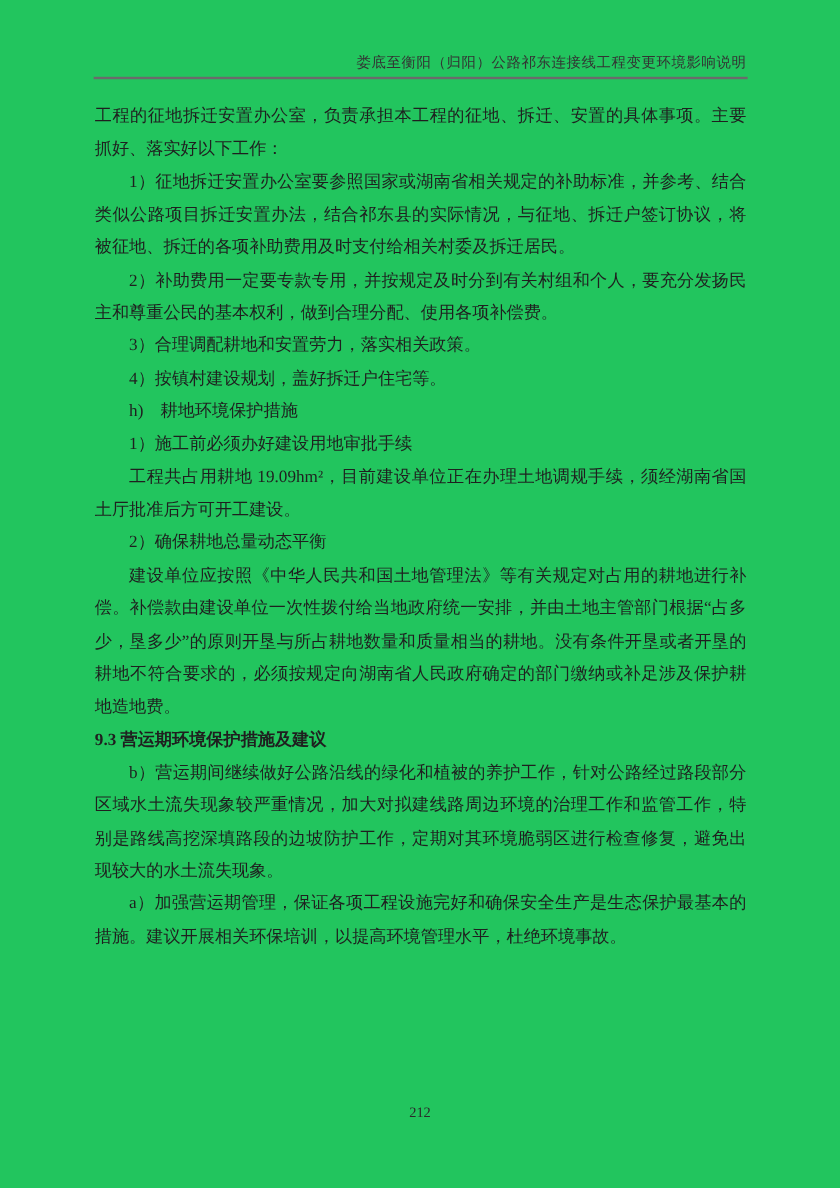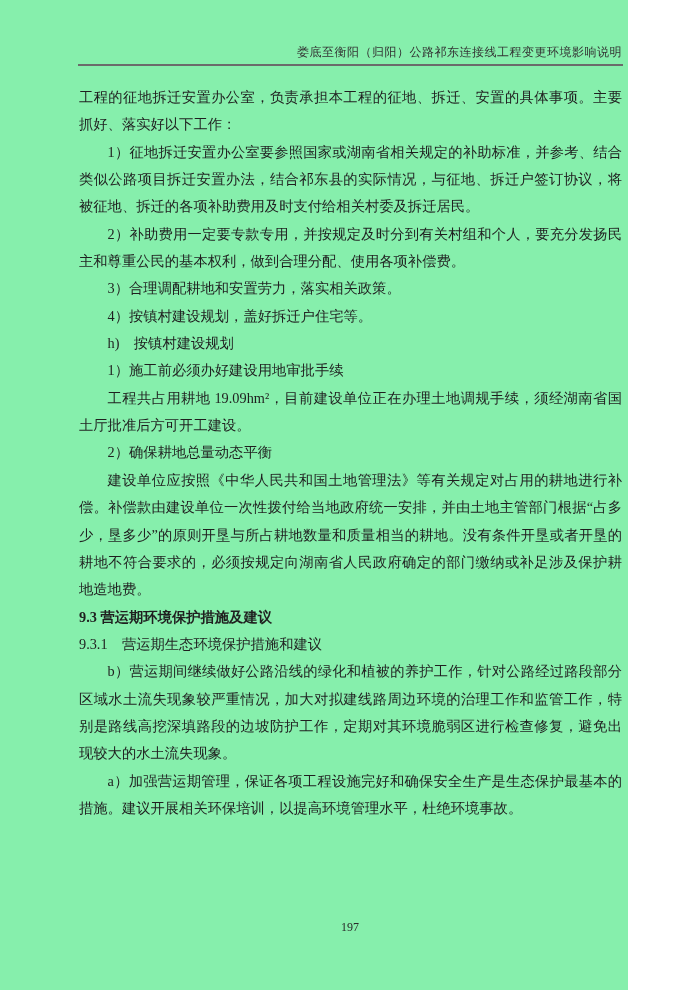--- a/index.html
+++ b/index.html
@@ -2,23 +2,23 @@
 <html><head>
 <meta charset="utf-8">
 <style>
   html, body {
     margin: 0;
     padding: 0;
     background: #ffffff;
   }
   .page {
     position: relative;
-    width: 628px;
+    width: 700px;
     height: 990px;
-    background: #86efac;
+    background: #22c55e;
     font-family: "Liberation Serif", "DejaVu Serif", serif;
     color: #1f1f1f;
     overflow: hidden;
   }
   .running-header {
     position: absolute;
     top: 44px;
     left: 79px;
     width: 543px;
     text-align: right;
@@ -77,26 +77,25 @@
   <div class="running-header">娄底至衡阳（归阳）公路祁东连接线工程变更环境影响说明</div>
 
   <div class="header-rule"></div>
 
   <div class="content">
     <p class="plain">工程的征地拆迁安置办公室，负责承担本工程的征地、拆迁、安置的具体事项。主要抓好、落实好以下工作：</p>
     <p class="indent">1）征地拆迁安置办公室要参照国家或湖南省相关规定的补助标准，并参考、结合类似公路项目拆迁安置办法，结合祁东县的实际情况，与征地、拆迁户签订协议，将被征地、拆迁的各项补助费用及时支付给相关村委及拆迁居民。</p>
     <p class="indent">2）补助费用一定要专款专用，并按规定及时分到有关村组和个人，要充分发扬民主和尊重公民的基本权利，做到合理分配、使用各项补偿费。</p>
     <p class="indent">3）合理调配耕地和安置劳力，落实相关政策。</p>
     <p class="indent">4）按镇村建设规划，盖好拆迁户住宅等。</p>
-    <p class="indent">h)　按镇村建设规划</p>
+    <p class="indent">h)　耕地环境保护措施</p>
     <p class="indent">1）施工前必须办好建设用地审批手续</p>
     <p class="indent">工程共占用耕地 19.09hm²，目前建设单位正在办理土地调规手续，须经湖南省国土厅批准后方可开工建设。</p>
     <p class="indent">2）确保耕地总量动态平衡</p>
     <p class="indent">建设单位应按照《中华人民共和国土地管理法》等有关规定对占用的耕地进行补偿。补偿款由建设单位一次性拨付给当地政府统一安排，并由土地主管部门根据“占多少，垦多少”的原则开垦与所占耕地数量和质量相当的耕地。没有条件开垦或者开垦的耕地不符合要求的，必须按规定向湖南省人民政府确定的部门缴纳或补足涉及保护耕地造地费。</p>
     <p class="heading1">9.3 营运期环境保护措施及建议</p>
-    <p class="heading2">9.3.1　营运期生态环境保护措施和建议</p>
     <p class="indent">b）营运期间继续做好公路沿线的绿化和植被的养护工作，针对公路经过路段部分区域水土流失现象较严重情况，加大对拟建线路周边环境的治理工作和监管工作，特别是路线高挖深填路段的边坡防护工作，定期对其环境脆弱区进行检查修复，避免出现较大的水土流失现象。</p>
     <p class="indent">a）加强营运期管理，保证各项工程设施完好和确保安全生产是生态保护最基本的措施。建议开展相关环保培训，以提高环境管理水平，杜绝环境事故。</p>
   </div>
 
-  <div class="page-footer">197</div>
+  <div class="page-footer">212</div>
 
 </div>
 
 </body></html>

